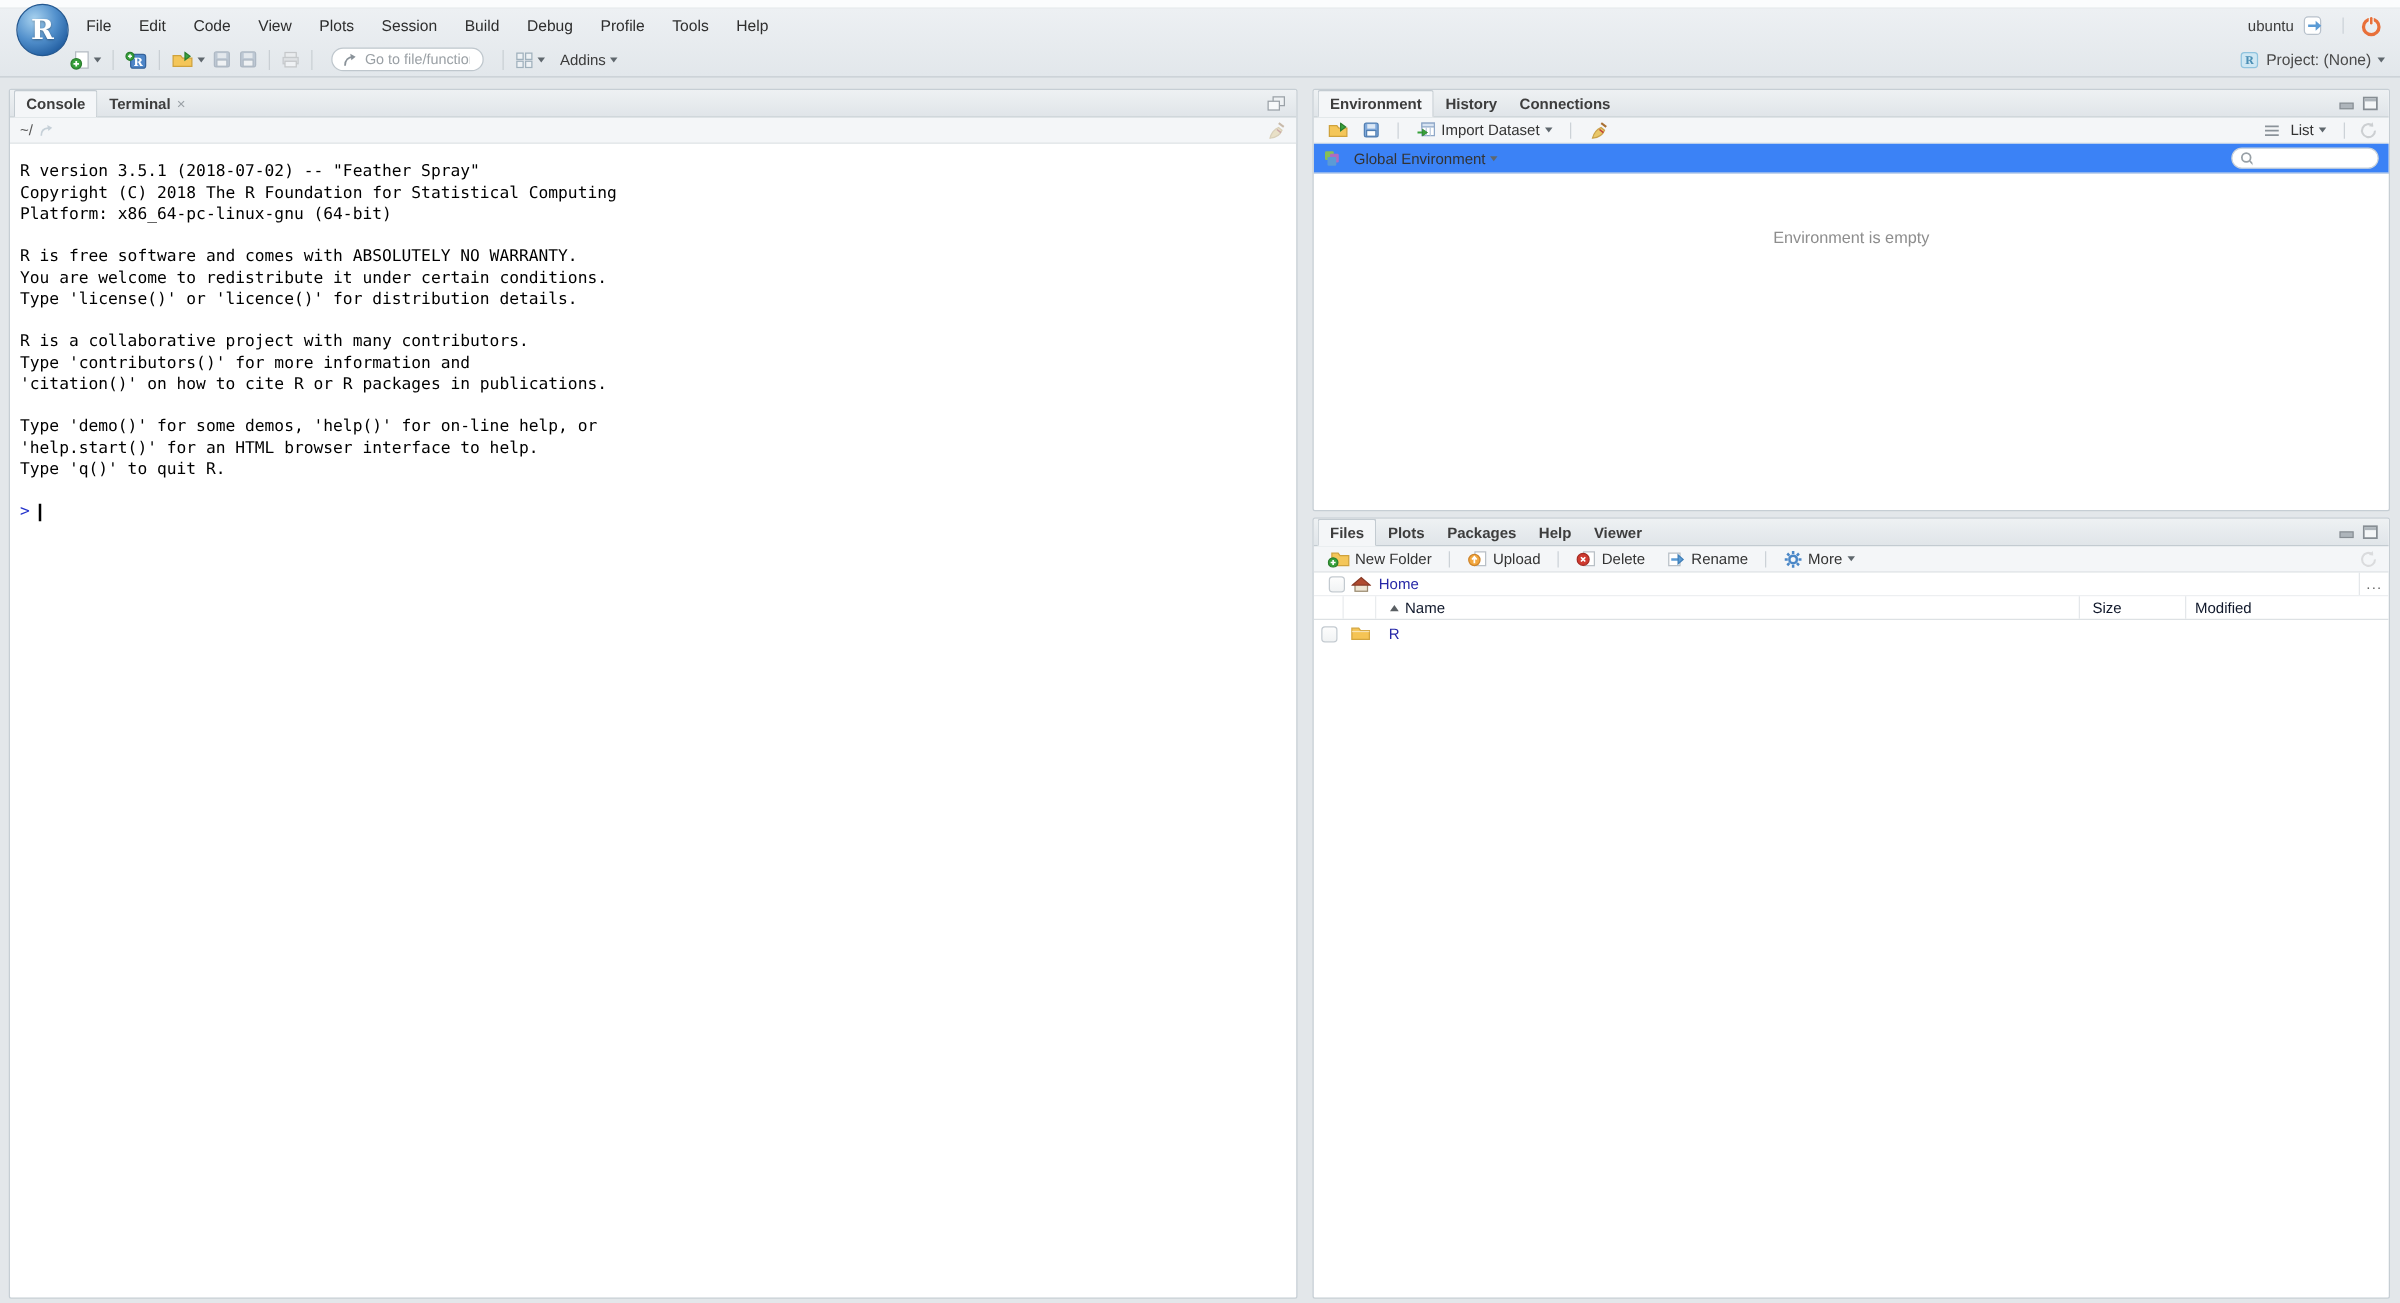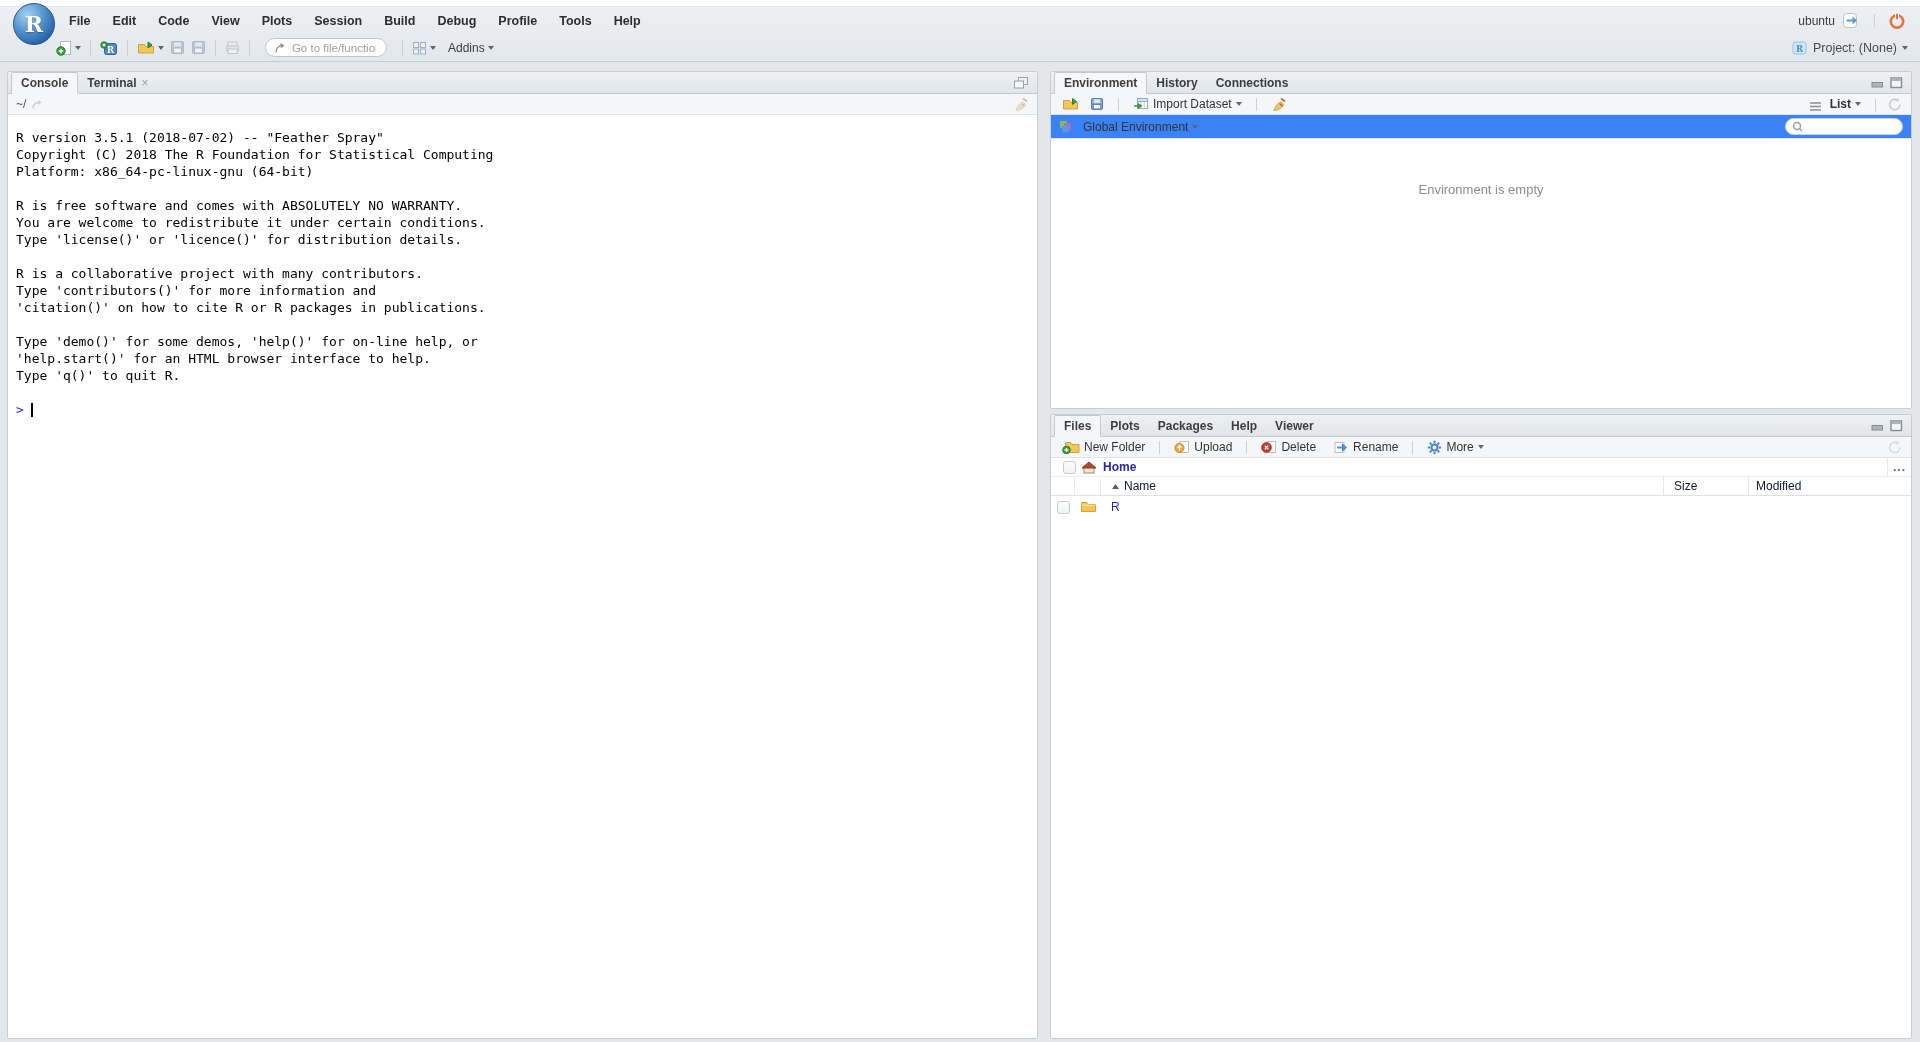--- a/index.html
+++ b/index.html
@@ -7,21 +7,21 @@
   body {
     width:1920px; height:1042px; position:relative; overflow:hidden;
     background:#e3e7ea; font-family:"Liberation Sans", sans-serif;
     -webkit-font-smoothing:antialiased;
   }
   
   #header { position:absolute; left:0; top:0; width:1920px; height:63px; }
   .hdr-strip { height:7px; background:#fbfcfd; border-bottom:1px solid #e3e7ea; }
   .hdr-body { height:55px; background:linear-gradient(#edf0f3,#e2e7eb); border-bottom:1px solid #c6cdd2; position:relative; }
   .menu-row { display:flex; align-items:center; height:27px; padding-left:58px; }
-  .menu-item { padding:0 11px; font-size:12.5px; font-weight:700; color:#2e2e2e; cursor:default; }
+  .menu-item { padding:0 11px; font-size:12.5px; font-weight:400; color:#2e2e2e; cursor:default; }
   .toolbar-row { display:flex; align-items:center; height:27px; padding-left:53px; }
   .logo {
     position:absolute; left:13px; top:-4px; width:42px; height:42px; border-radius:50%;
     background:radial-gradient(circle at 34% 28%, #a8d2ef, #5290cc 45%, #1f5b9e 80%, #154挣 100%);
     background:radial-gradient(circle at 34% 28%, #a8d2ef, #5290cc 45%, #1f5b9e 82%);
     border:1px solid #23578f; display:flex; align-items:center; justify-content:center;
     font-family:"DejaVu Serif", serif; font-weight:bold; font-size:22px; color:#fff;
     text-shadow:0 1px 2px rgba(0,0,0,.35); z-index:5;
   }
   .tbtn { display:flex; align-items:center; gap:3px; padding:2px 3px; border-radius:2px; }
@@ -53,37 +53,37 @@
   .tab { display:flex; align-items:center; padding:0 9px; font-size:12px; font-weight:700; color:#3d3d3d; cursor:default; }
   .tab.active { background:#f4f6f8; border:1px solid #c3cbd1; border-bottom:1px solid #f4f6f8; margin-bottom:-1px; border-radius:2px 2px 0 0; z-index:2; }
   .tab-close { color:#9aa0a6; font-size:12px; margin-left:5px; font-weight:400; line-height:1; }
   .panel-winbtns { margin-left:auto; display:flex; align-items:center; gap:6px; padding-right:8px; }
 
   .mini-toolbar {
     height:21px; background:#f4f6f8; border-bottom:1px solid #dfe3e6;
     display:flex; align-items:center; padding:0 8px; gap:5px; font-size:12px; color:#393939;
   }
   .toolbtn { display:flex; align-items:center; gap:4px; padding:1px 3px; border-radius:2px; font-size:12px; color:#333; }
-  .right-group { margin-left:auto; display:flex; align-items:flex-end; gap:5px;font-weight:bold; }
+  .right-group { margin-left:auto; display:flex; align-items:center; gap:5px; }
 
   
   .console-body { padding:14px 0 0 8px; }
   .console-pre { margin:0; font-family:"DejaVu Sans Mono", monospace; font-size:13px; line-height:17px; color:#000; white-space:pre; }
   .prompt-line { margin-top:17px; font-family:"DejaVu Sans Mono", monospace; font-size:13px; line-height:17px; }
   .cursor { display:inline-block; width:2px; height:14px; background:#000; vertical-align:text-bottom; margin-left:7px; }
   .wd-label { font-size:12px; color:#555; }
 
   
   .scope-row { height:24px; background:#3b82f6; border-bottom:1px solid #e1e5e8; display:flex; align-items:center; gap:6px; padding:0 8px; font-size:12px; color:#333; }
   .search-box { margin-left:auto; width:118px; height:17px; border:1px solid #ccd3d9; border-radius:9px; background:#fff; display:flex; align-items:center; gap:4px; padding:0 6px; }
   .search-box input { border:none; outline:none; background:transparent; width:100%; font-size:11px; }
   .empty-msg { margin-top:43px; text-align:center; color:#8d8d8d; font-size:13px; }
 
   
-  .breadcrumb-row { height:19px; border-bottom:1px solid #edeff1; display:flex; align-items:center; padding-left:6px; font-size:12px;font-weight:bold; }
+  .breadcrumb-row { height:19px; border-bottom:1px solid #edeff1; display:flex; align-items:center; padding-left:6px; font-size:12px; }
   .crumb-right { margin-left:auto; width:24px; height:100%; border-left:1px solid #e4e7ea; display:flex; align-items:center; justify-content:center; color:#666; font-size:12px; letter-spacing:1px; }
   .ftable-header { height:19px; border-bottom:1px solid #dde1e4; display:flex; align-items:center; font-size:12px; color:#0f172a; }
   .file-row { height:22px; display:flex; align-items:center; font-size:12px; color:#1c1c1c; }
   .c-cb { width:24px; display:flex; justify-content:center; align-items:center; align-self:stretch; }
   .c-ic { width:26px; display:flex; justify-content:center; align-items:center; align-self:stretch; }
   .hdr-c-cb { width:24px; border-right:1px solid #e9ecee; align-self:stretch; }
   .hdr-c-ic { width:26px; border-right:1px solid #e9ecee; align-self:stretch; }
   .c-name { flex:1; display:flex; align-items:center; gap:5px; padding-left:10px; }
   .c-size { width:85px; padding-left:10px; border-left:1px solid transparent; }
   .c-mod  { width:163px; padding-left:7px; border-left:1px solid transparent; }

